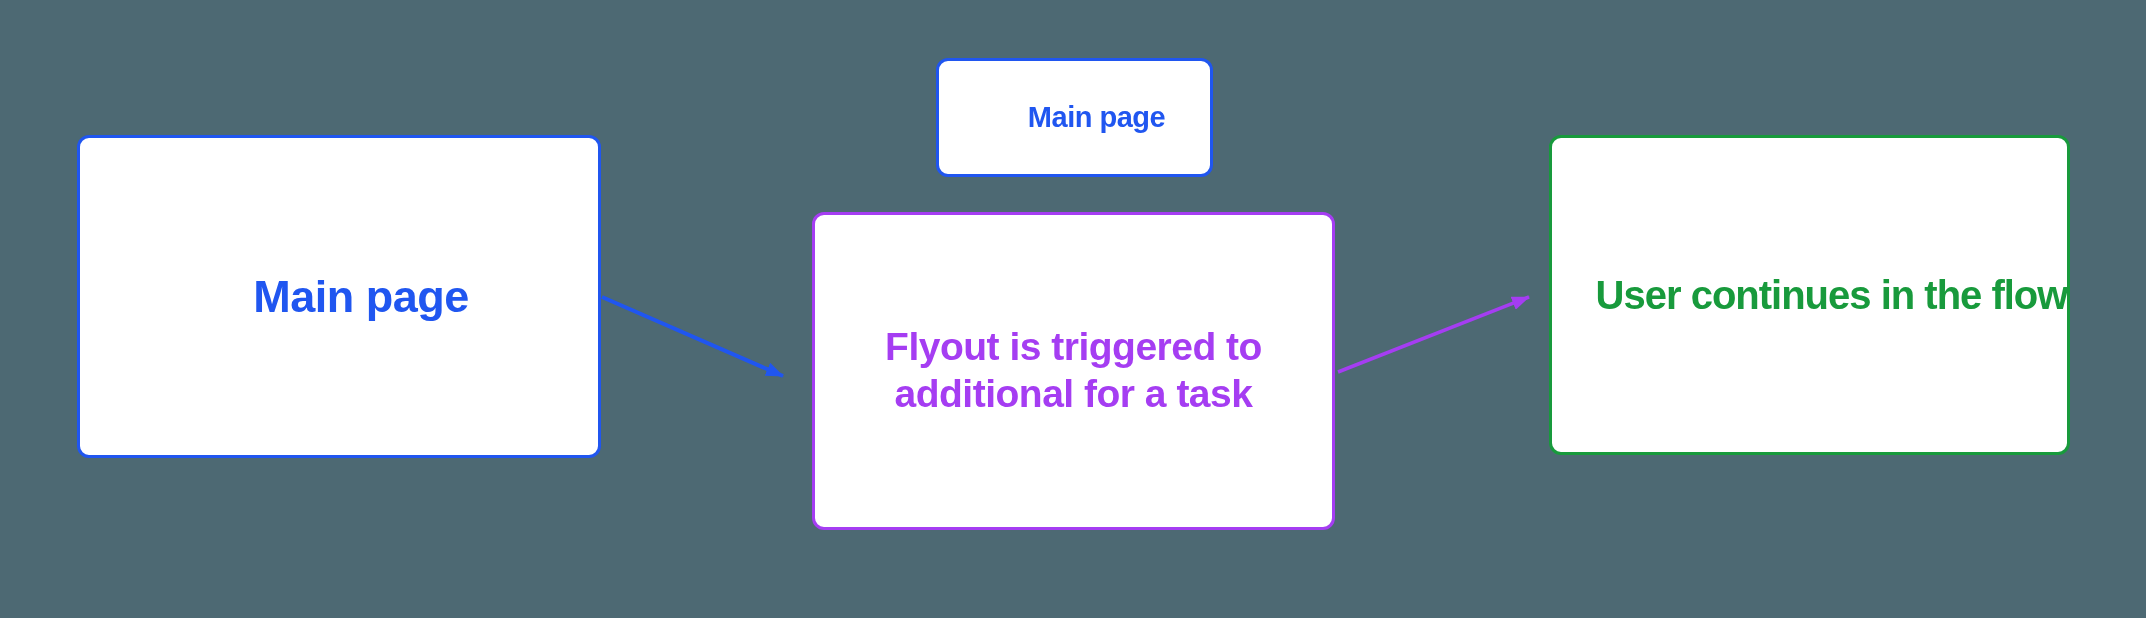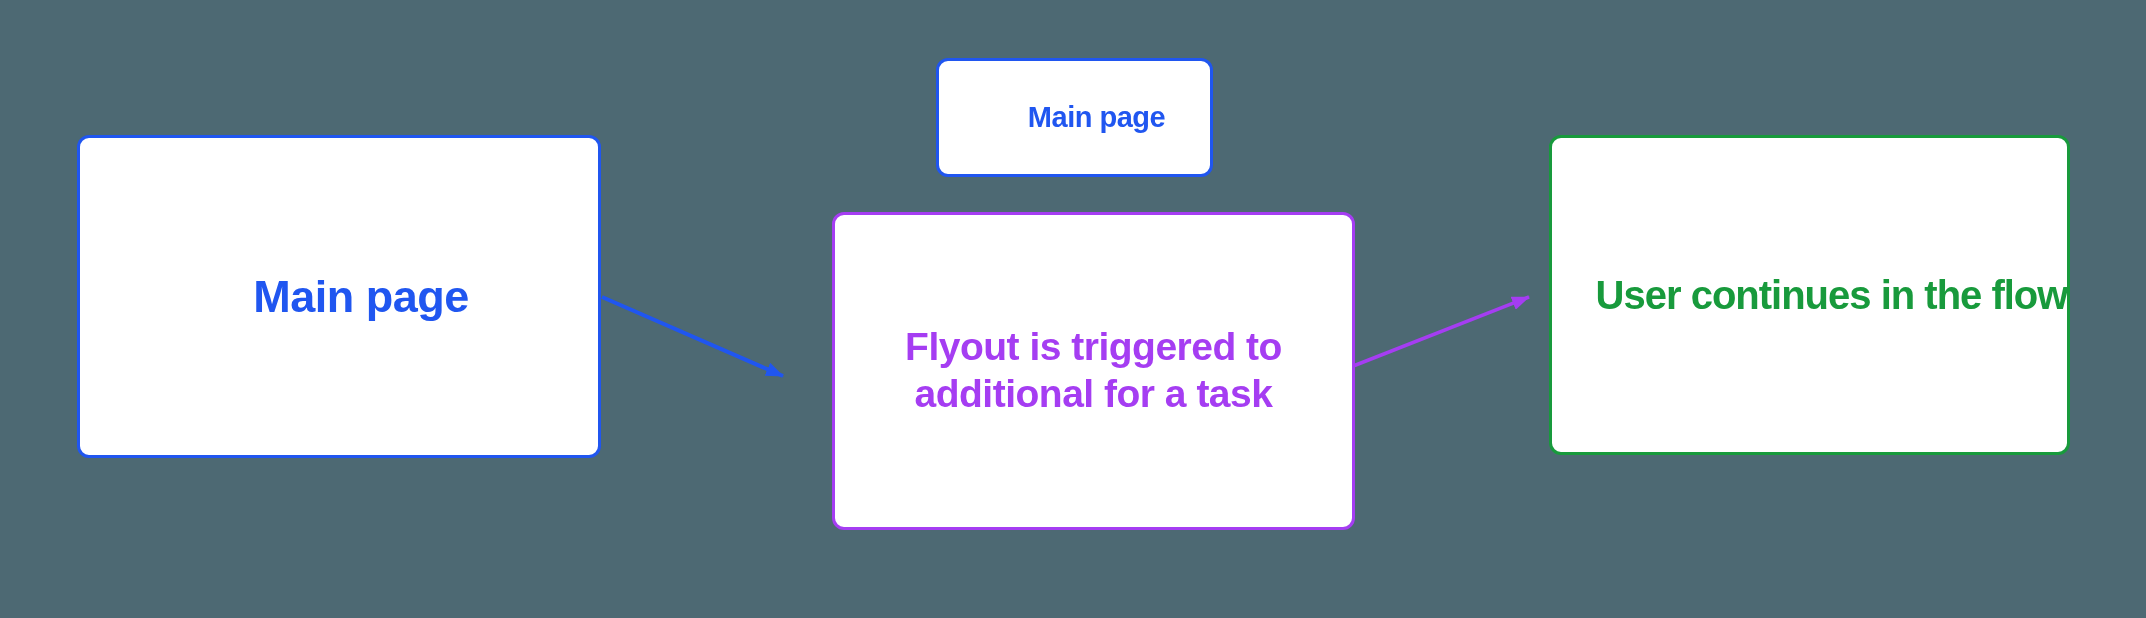--- a/index.html
+++ b/index.html
@@ -85,21 +85,21 @@
   </svg>
 
   <div class="node node-main-large" style="border-color: rgb(32, 86, 240); color: rgb(32, 86, 240); background: rgb(255, 255, 255);">
     <span>Main page</span>
   </div>
 
   <div class="node node-main-small" style="border-color: rgb(32, 86, 240); color: rgb(32, 86, 240); background: rgb(255, 255, 255);">
     <span>Main page</span>
   </div>
 
-  <div class="node node-flyout" style="border-color: rgb(165, 61, 242); color: rgb(165, 61, 242); background: rgb(255, 255, 255); margin-left: 20px;">
+  <div class="node node-flyout" style="border-color: rgb(165, 61, 242); color: rgb(165, 61, 242); background: rgb(255, 255, 255);">
     <span>
       <span class="line">Flyout is triggered to</span>
       <span class="line">additional for a task</span>
     </span>
   </div>
 
   <div class="node node-continue" style="border-color: rgb(24, 154, 60); color: rgb(24, 154, 60); background: rgb(255, 255, 255);">
     <span>User continues in the flow</span>
   </div>
 

